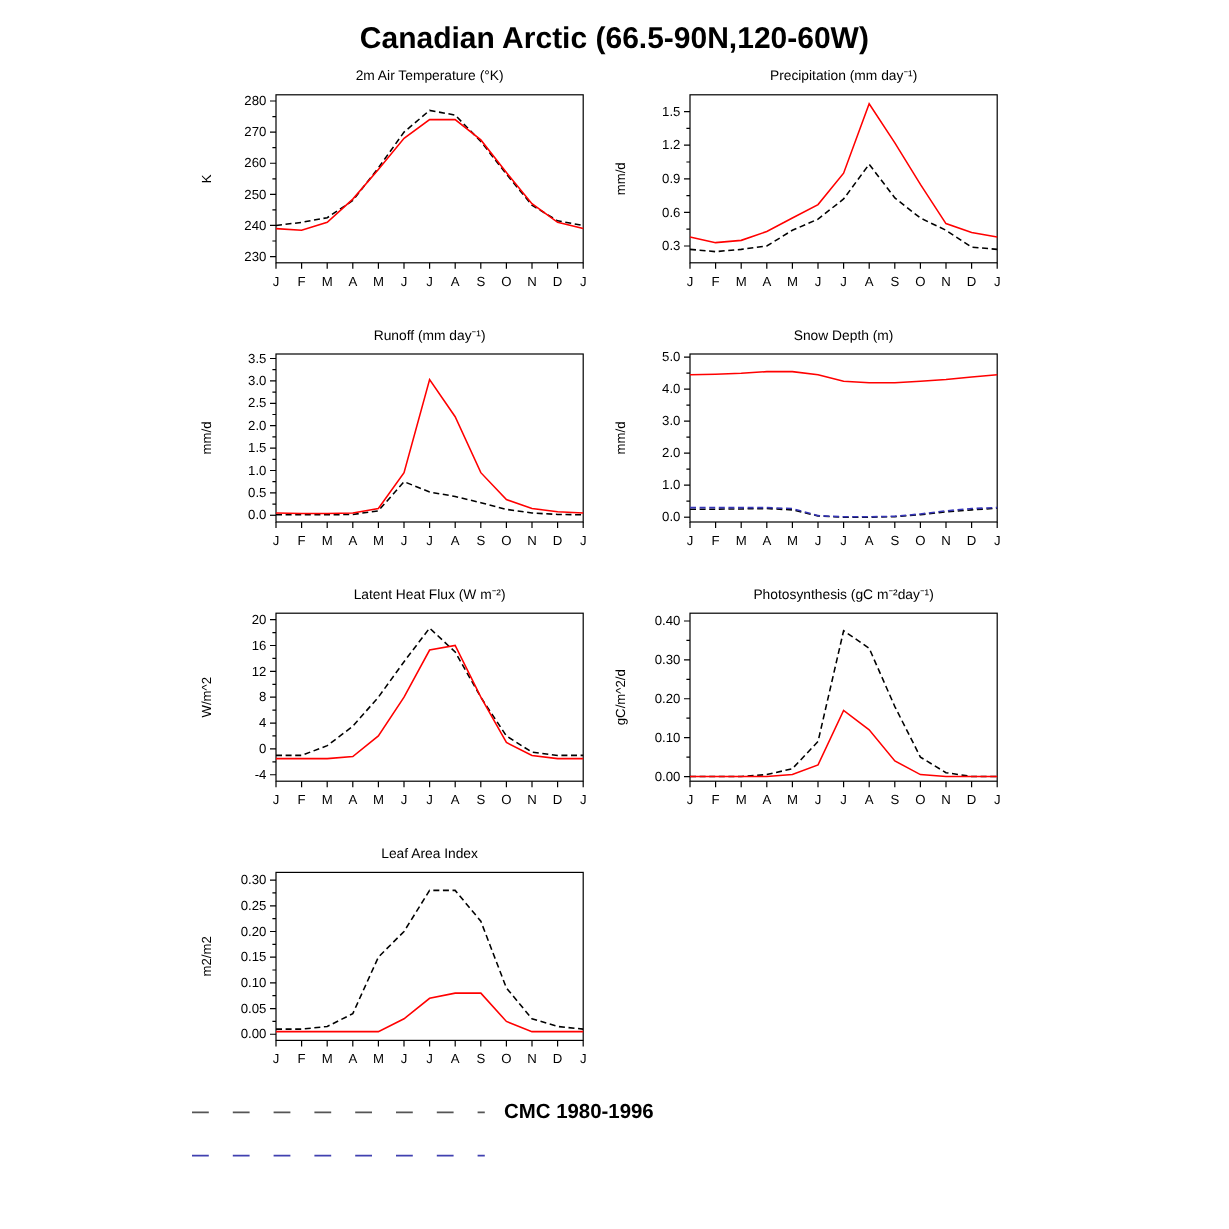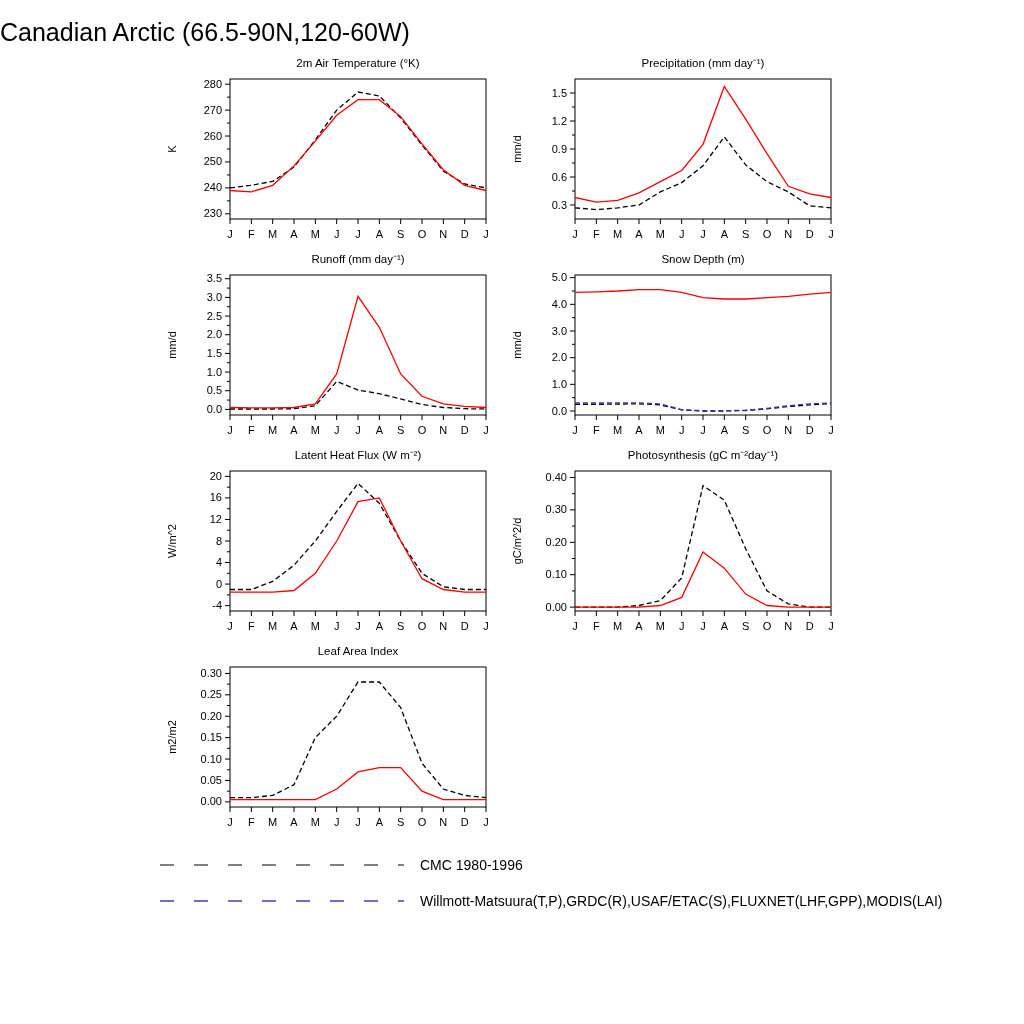--- a/index.html
+++ b/index.html
@@ -1,21 +1,21 @@
 <!DOCTYPE html>
 <html><head>
 <meta charset="utf-8">
 <style>
   html,body{margin:0;padding:0;}
   body{width:1024px;height:1024px;background:#ffffff;font-family:"Liberation Sans",sans-serif;color:#000;overflow:hidden;}
-  .title{text-align:left;font-size:25px;font-weight:400;margin:18px 0 6px 0;}
-  .panels{display:grid;grid-template-columns:345px 345px;row-gap:0;margin-left:150px;}
+  .title{text-align:center;font-size:25px;font-weight:700;margin:18px 0 6px 0;}
+  .panels{display:grid;grid-template-columns:345px 345px;row-gap:20px;margin-left:150px;}
   .legend{margin:20px 0 0 158px;}
   .legrow{display:flex;align-items:center;margin-bottom:20px;}
-  .legrow span{margin-left:14px;font-size:14px;}
+  .legrow span{margin-left:14px;font-size:17px;font-weight:bold;}
   svg text{font-family:"Liberation Sans",sans-serif;fill:#000;}
 </style>
 </head>
 <body>
 
 <div class="page">
   <h1 class="title">Canadian Arctic (66.5-90N,120-60W)</h1>
   <div class="panels" id="panels">
       <svg width="345" height="196">
         <text x="208" y="14" text-anchor="middle" font-size="11.5">2m Air Temperature (°K)</text>
@@ -407,16 +407,15 @@
       <div class="legrow">
         <svg width="248" height="12">
           <line x1="2" y1="6" x2="246" y2="6" stroke="#555555" stroke-width="1.3" stroke-dasharray="14 20"></line>
         </svg>
         <span>CMC 1980-1996</span>
       </div>
       <div class="legrow">
         <svg width="248" height="12">
           <line x1="2" y1="6" x2="246" y2="6" stroke="#4040b0" stroke-width="1.3" stroke-dasharray="14 20"></line>
         </svg>
-        <span>Willmott-Matsuura(T,P),GRDC(R),USAF/ETAC(S),FLUXNET(LHF,GPP),MODIS(LAI)</span>
       </div>
     </div>
 </div>
 
 </body></html>

